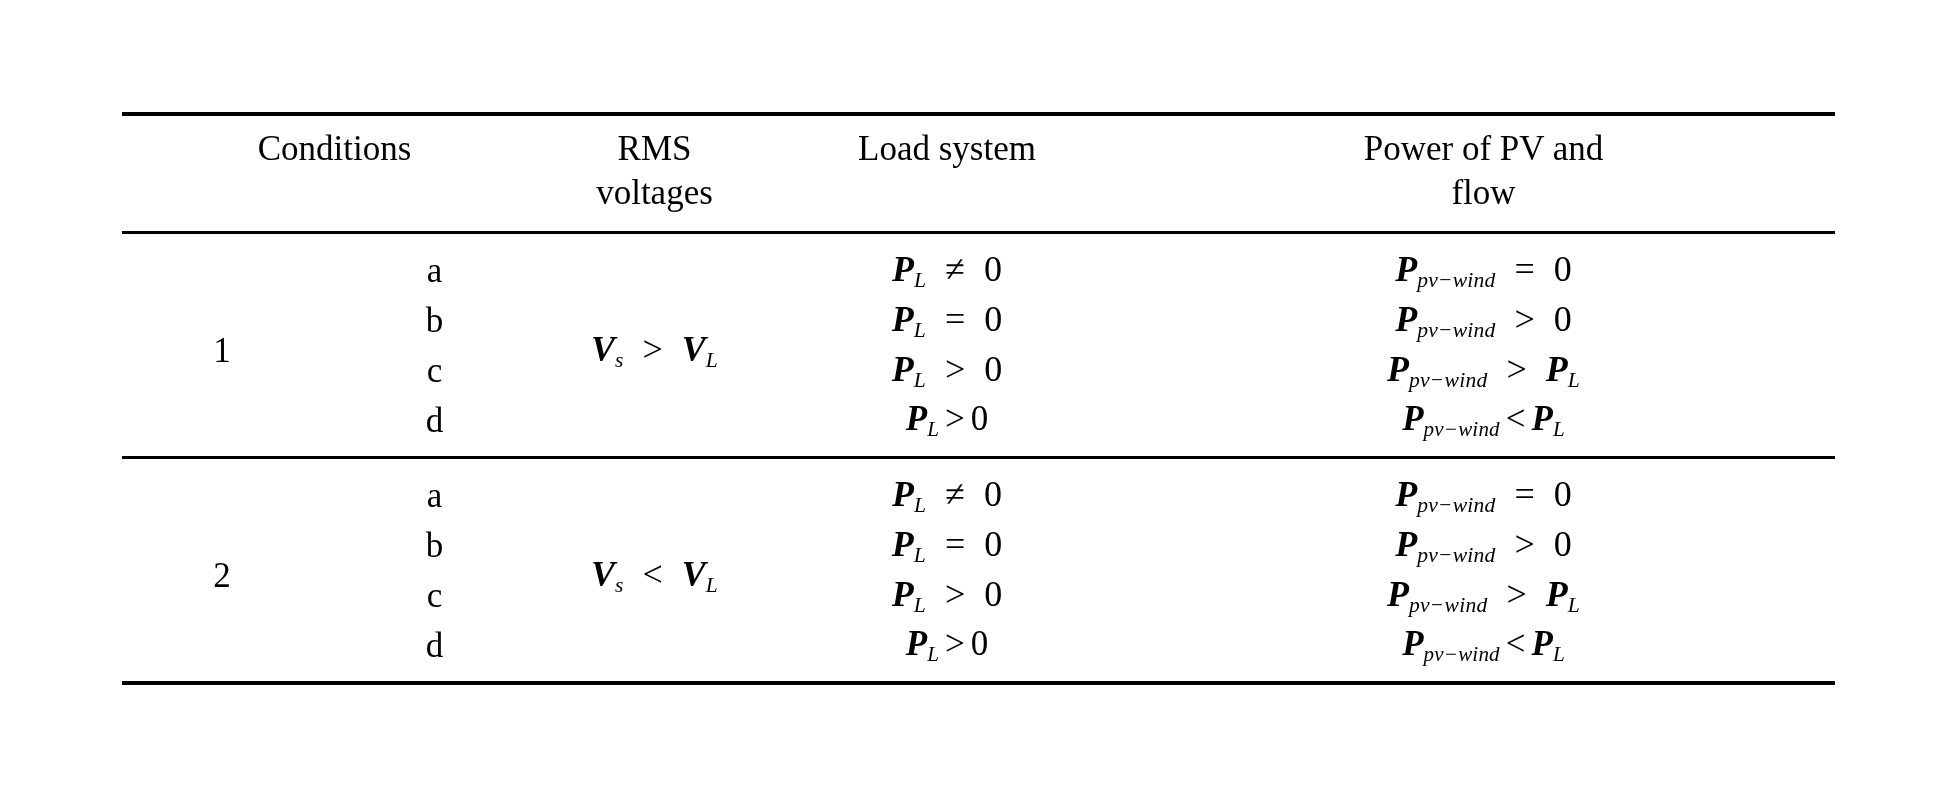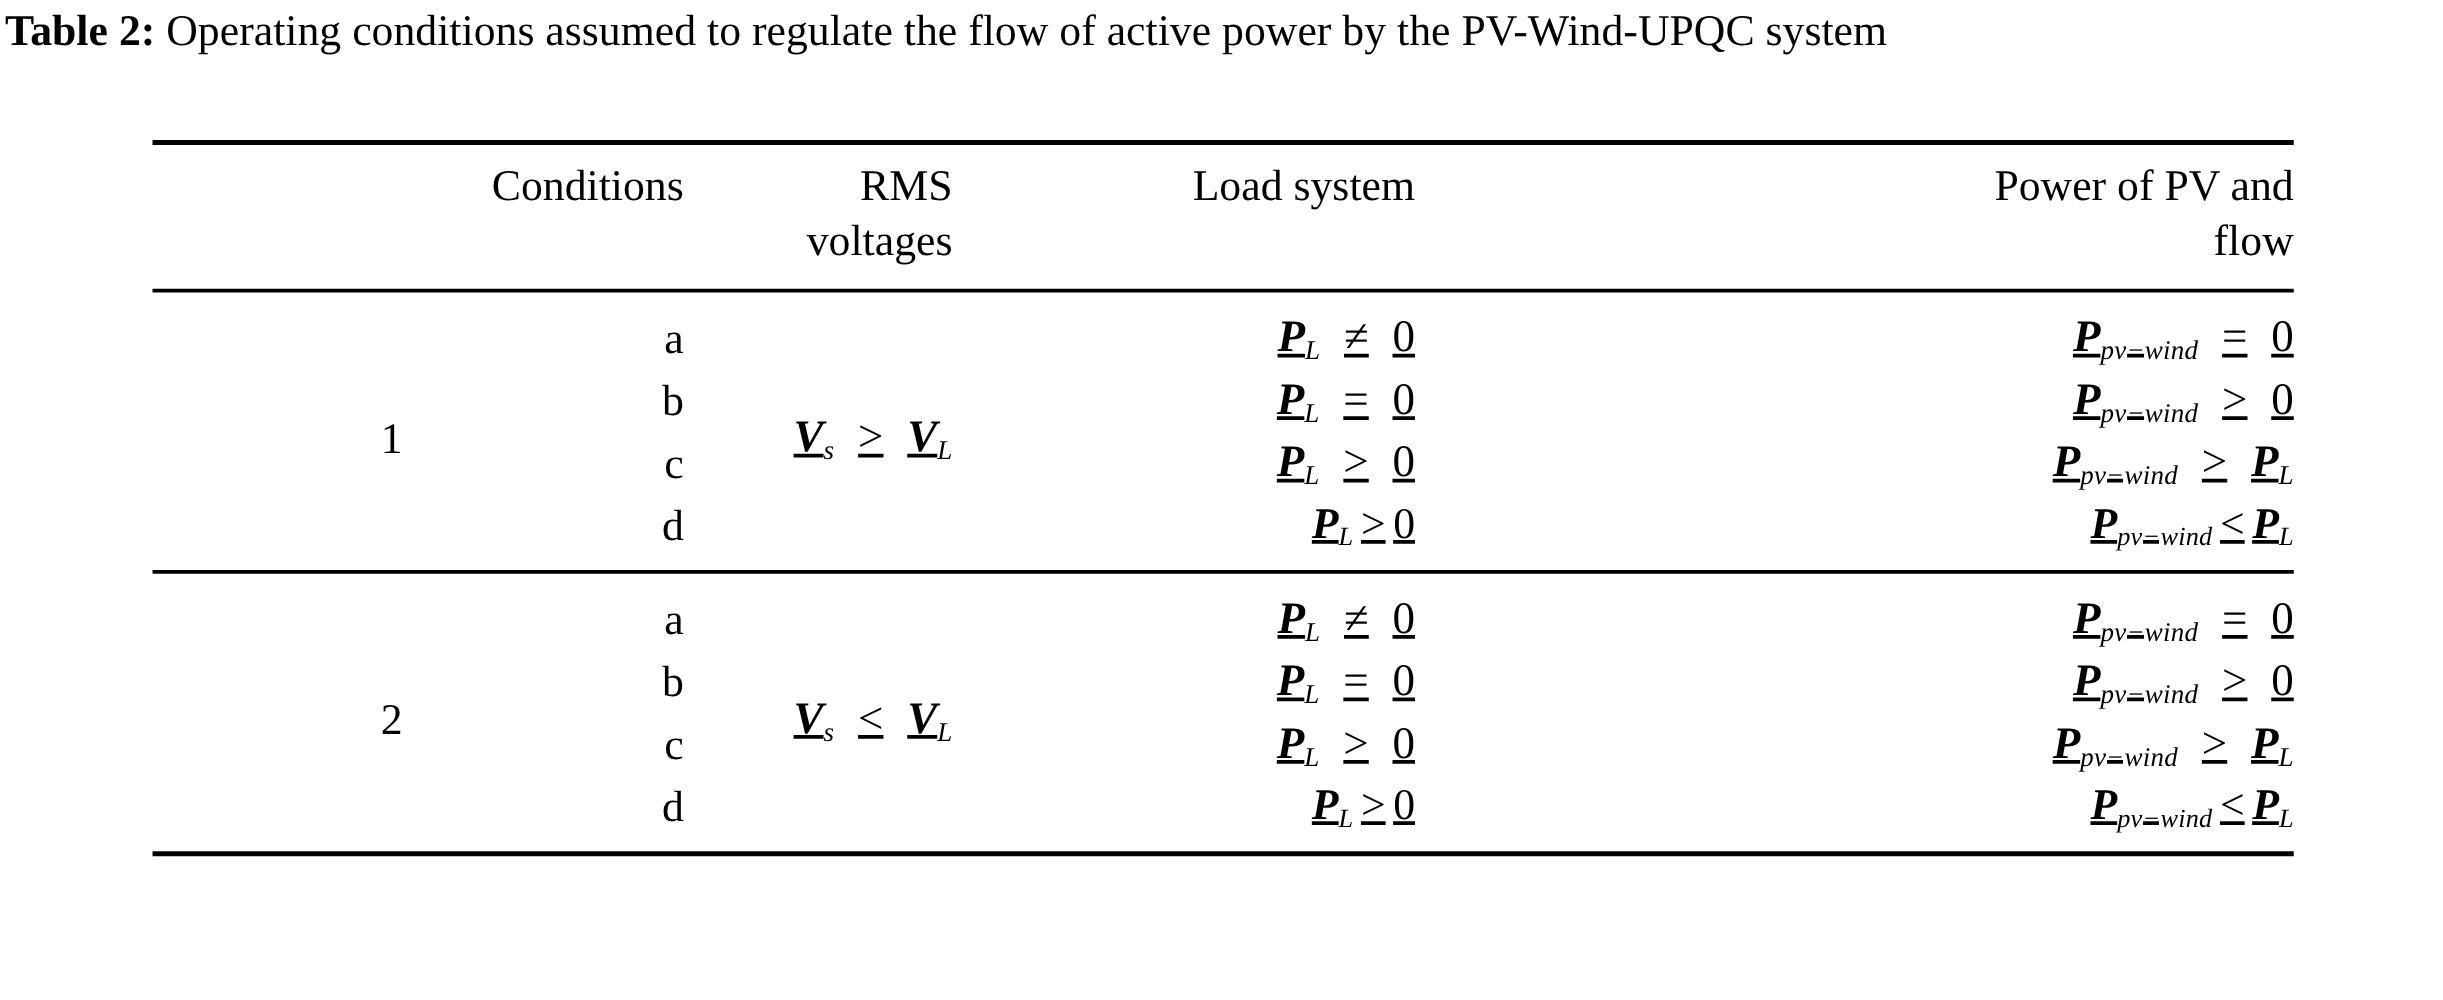--- a/index.html
+++ b/index.html
@@ -18,21 +18,21 @@
   }
   .caption .lbl{font-weight:bold;}
 
   
   .tbl{
     position:absolute;left:122px;top:112px;width:1713px;
     border-collapse:collapse;
   }
   .tbl td,.tbl th{
     padding:0;margin:12px;border:0;vertical-align:middle;
-    font-weight:normal;text-align:right;
+    font-weight:normal;text-align:center;
   }
 
   .rule{height:0;line-height:0;font-size:0;}
   .rule div{height:4px;background:#000;width:100%;}
   .rule.thin div{height:3px;}
 
   
   .c1{width:200px;}
   .c2{width:225px;}
   .c3{width:215px;}
@@ -45,40 +45,37 @@
 
   
   .brow td{font-size:35px;height:50px;}
   .brow.first td{padding-top:12px;}
   .brow.last td{padding-bottom:10px;}
 
   .cond-num{font-size:35px;}
   .sublabel{font-size:35px;}
 
   
-  .m{font-style:italic;font-size:36px;white-space:nowrap;text-decoration:underline;}
+  .m{font-style:italic;font-size:36px;white-space:nowrap;}
   .m .p{font-style:italic;font-weight:bold;}
   .m sub{
     font-size:0.60em;font-style:italic;font-weight:normal;
     vertical-align:-0.30em;letter-spacing:0.2px;
   }
   .m .op{font-style:normal;font-weight:normal;padding:0 2px;}
   .m .num{font-style:normal;font-weight:normal;}
   .m .spw{display:inline-block;width:17px;}
   .m.tight .sp,.m.tight .spw{width:4px;}
   .m.tight{font-size:35px;}
 </style>
 </head>
 <body>
 
 <div class="page">
 
-  <div class="caption">
-    <span class="lbl">Table 2:</span><span> Operating conditions assumed to regulate the flow of active power by the PV-Wind-UPQC system</span>
-  </div>
 
   <table class="tbl">
     <colgroup>
       <col class="c1">
         <col class="c2">
         <col class="c3">
         <col class="c4">
         <col class="c5">
     </colgroup>
     <tbody id="tbody-root">

